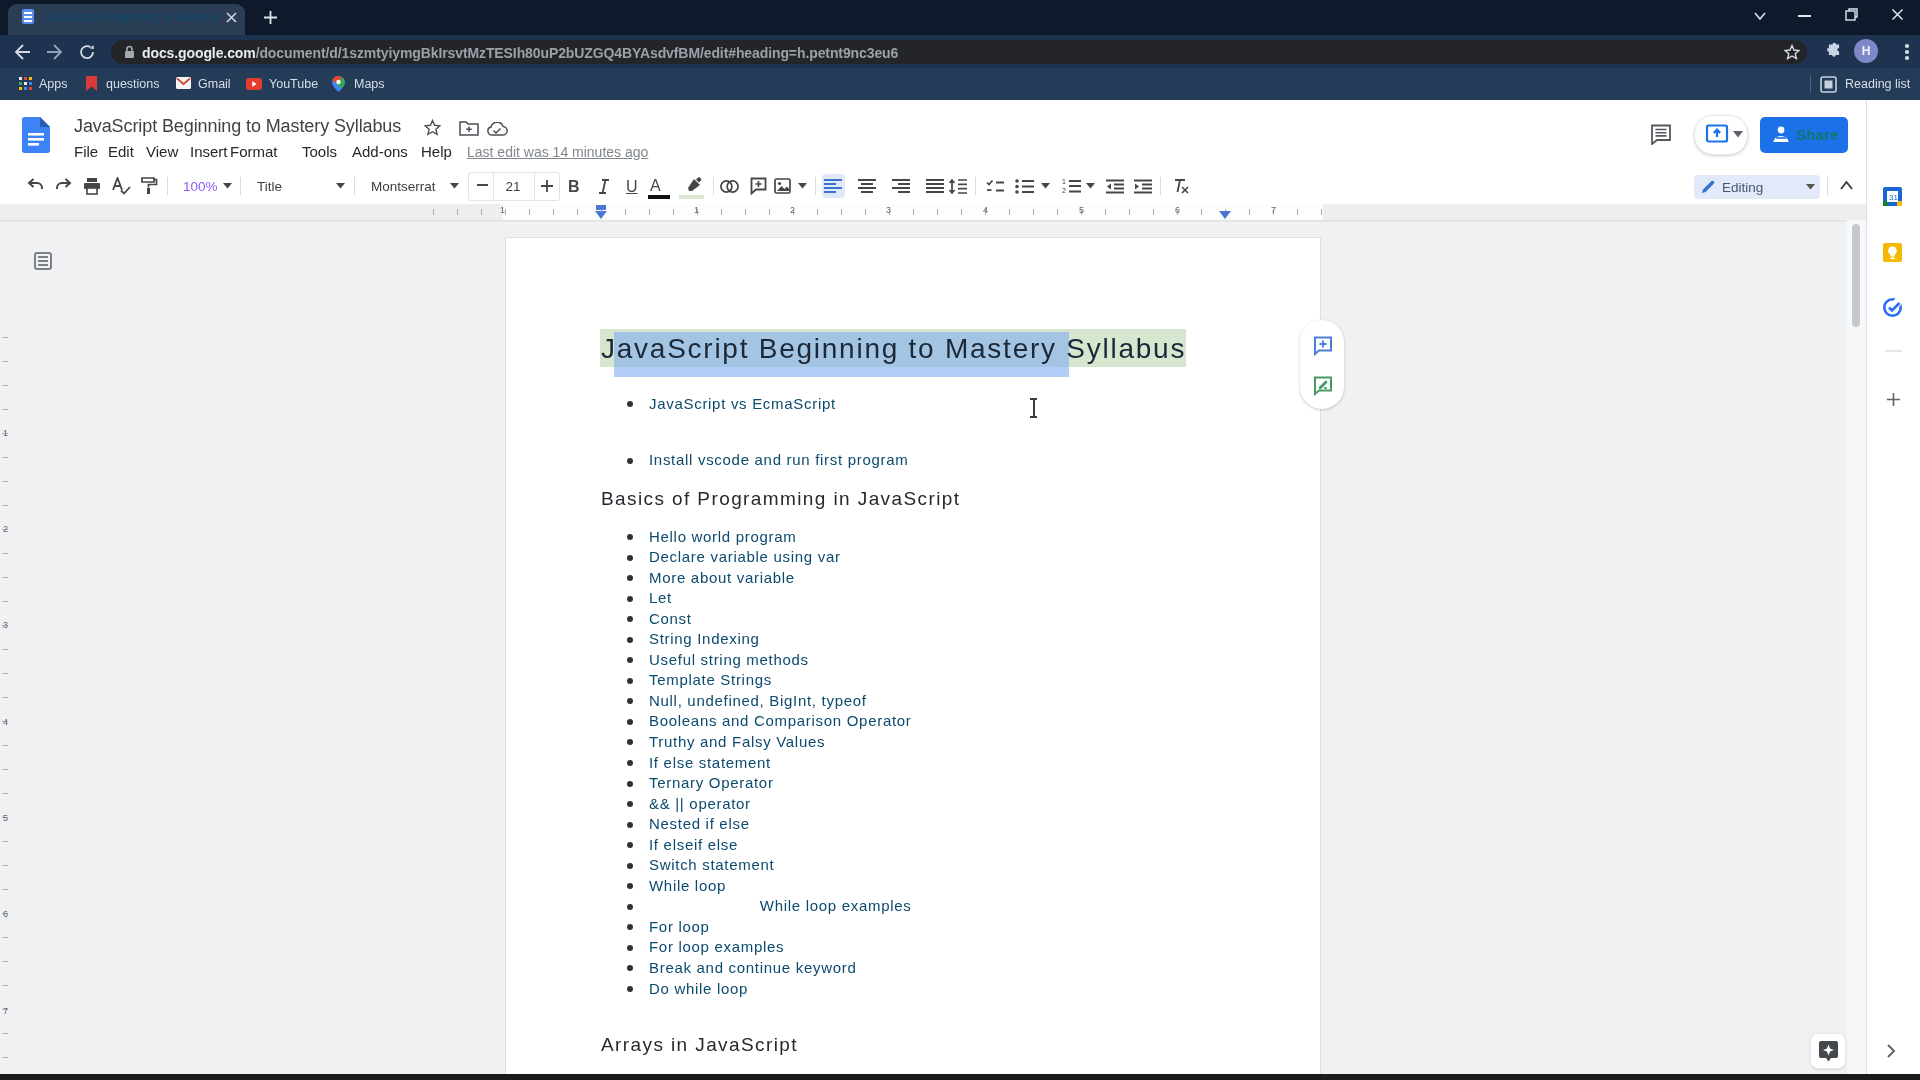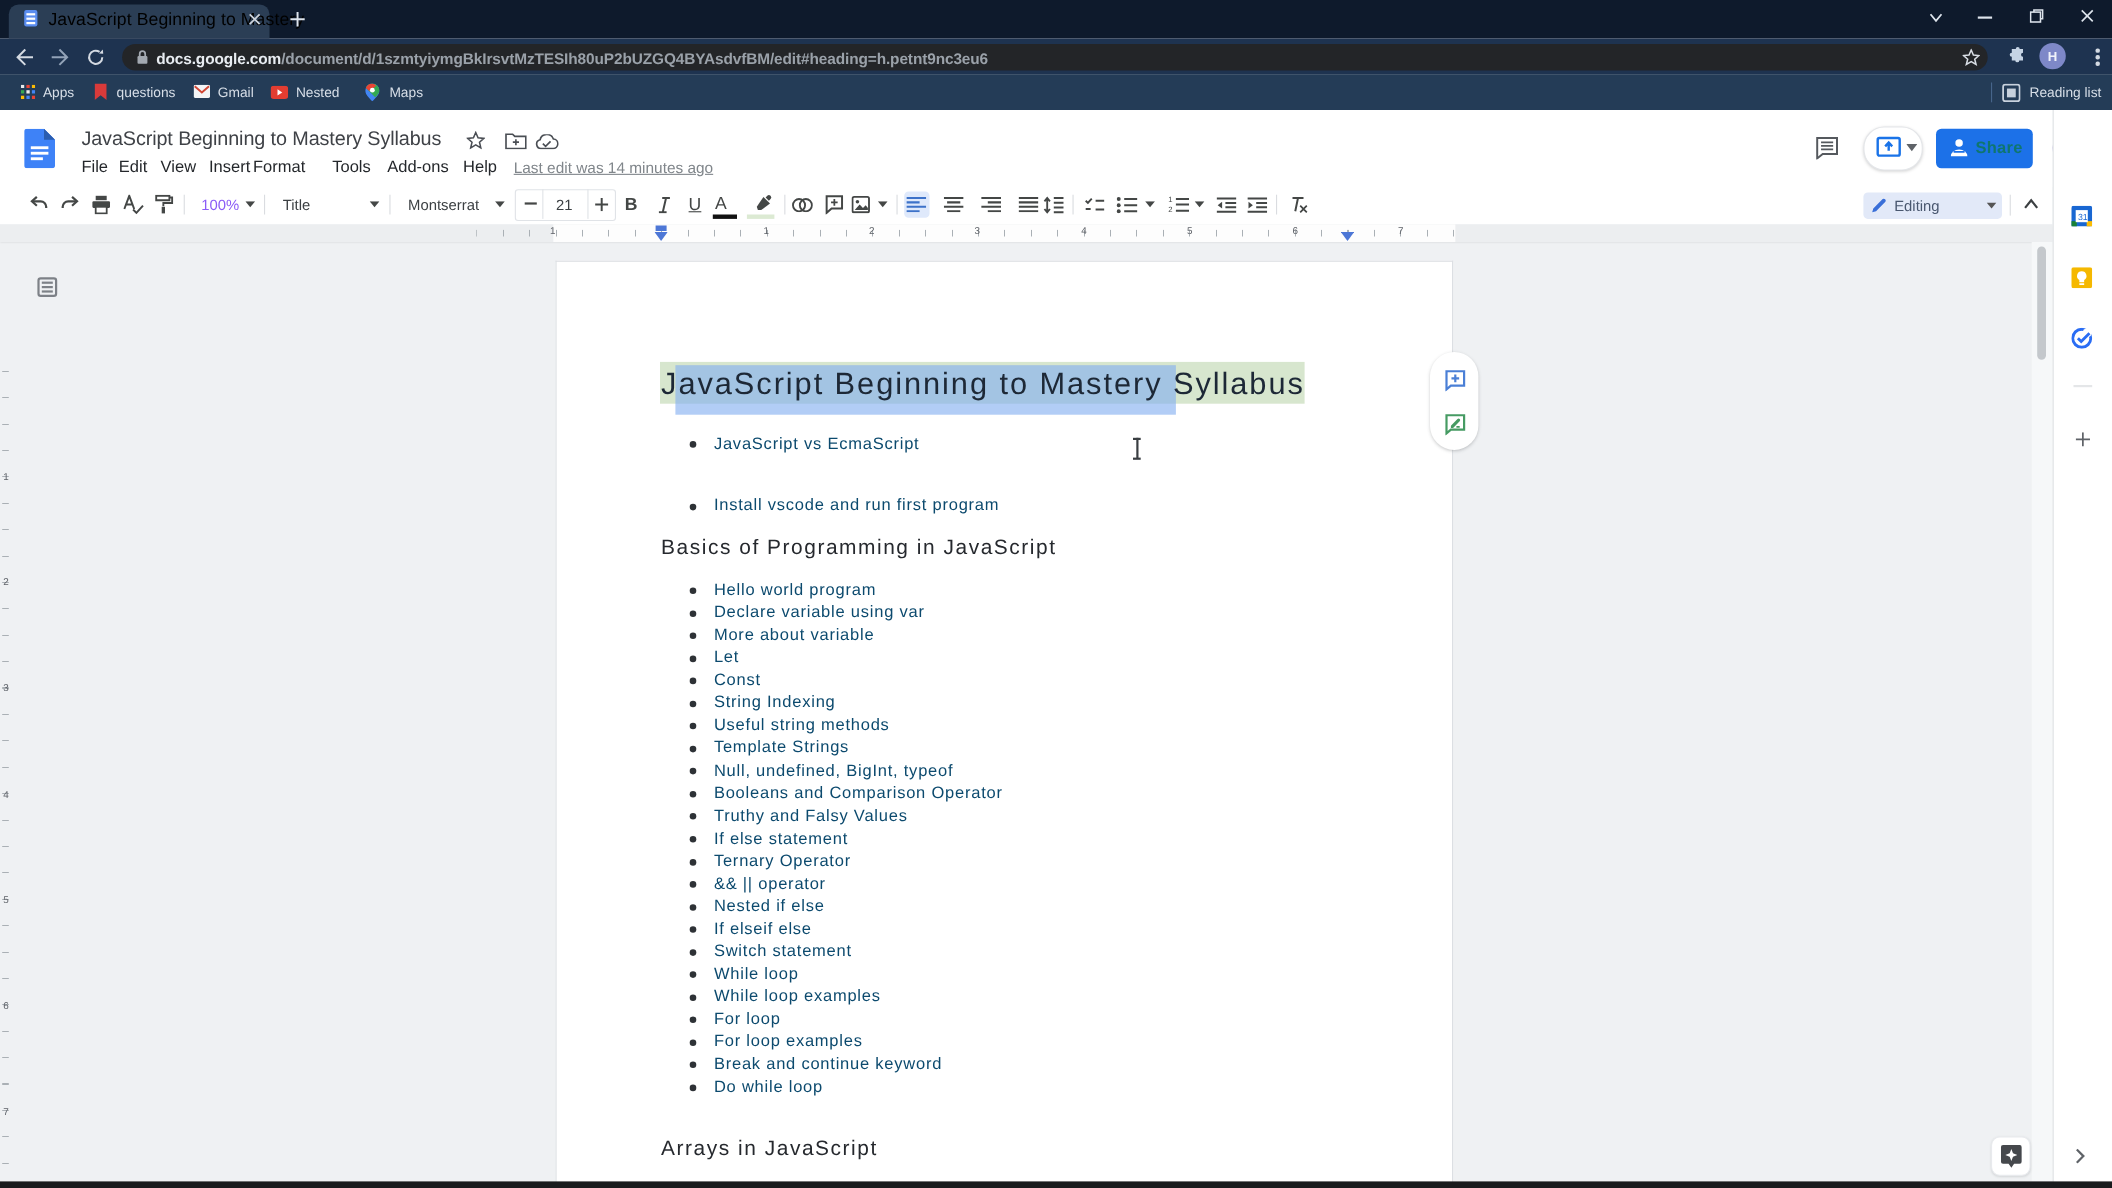--- a/index.html
+++ b/index.html
@@ -1,17 +1,17 @@
 <!DOCTYPE html>
 <html><head><meta charset="utf-8"><style>
 html,body{margin:0;padding:0;width:1920px;height:1080px;overflow:hidden;background:#eff1f3;font-family:"Liberation Sans",sans-serif;}
 .a{position:absolute;}
 #titlebar{left:0;top:0;width:1920px;height:35px;background:#0e1a2c;}
 #tab{left:8px;top:4px;width:237px;height:31px;background:#2b3e55;border-radius:9px 9px 0 0;}
-.tabtxt{left:44px;top:10px;font-size:16px;color:#000000;letter-spacing:.1px;}
+.tabtxt{left:44px;top:10px;font-size:12px;color:#0c4a6e;letter-spacing:.1px;}
 #urlrow{left:0;top:35px;width:1920px;height:33px;background:#1e3350;}
 #pill{left:111px;top:40px;width:1696px;height:24px;border-radius:12px;background:#232528;}
 #bmrow{left:0;top:68px;width:1920px;height:32px;background:#243c57;}
 .bmtxt{font-size:12.5px;color:#d8dfe8;top:77px;}
 #dochdr{left:0;top:100px;width:1920px;height:70px;background:#ffffff;}
 #toolbar{left:0;top:170px;width:1866px;height:34px;background:#ffffff;}
 #ruler{left:0;top:204px;width:1866px;height:16px;background:#eceef0;box-shadow:0 1px 2px rgba(0,0,0,.10);}
 #rulerwhite{left:503px;top:204px;width:820px;height:16px;background:#fdfdfd;}
 #sidebar{left:1866px;top:100px;width:54px;height:980px;background:#ffffff;border-left:1px solid #dde0e3;}
 #page{left:505px;top:237px;width:814px;height:843px;background:#ffffff;border:1px solid #dcdfe3;border-bottom:none;}
@@ -107,21 +107,21 @@
 <div class="a bmtxt" style="left:106px;">questions</div>
 <svg class="a" style="left:176px;top:77px" width="15" height="12" viewBox="0 0 15 12">
     <rect x="0" y="0" width="15" height="12" rx="1.5" fill="#f3f5f7"></rect>
     <path d="M1 1.5 L7.5 7 L14 1.5" stroke="#d14836" stroke-width="1.8" fill="none"></path>
   </svg>
 <div class="a bmtxt" style="left:198px;">Gmail</div>
 <svg class="a" style="left:246px;top:78px" width="16" height="12" viewBox="0 0 16 12">
     <rect x="0" y="0" width="16" height="12" rx="3" fill="#e33d31"></rect>
     <path d="M6.3 3.2 L10.6 6 L6.3 8.8 Z" fill="#fff"></path>
   </svg>
-<div class="a bmtxt" style="left:269px;">Nested</div>
+<div class="a bmtxt" style="left:269px;">YouTube</div>
 <svg class="a" style="left:332px;top:76px" width="13" height="16" viewBox="0 0 13 16">
     <path d="M6.5 0 a6.5 6.5 0 0 1 6.5 6.5 C13 10.5 6.5 16 6.5 16 S0 10.5 0 6.5 A6.5 6.5 0 0 1 6.5 0 Z" fill="#4285f4"></path>
     <path d="M0.6 4 L9 12.5 C10.5 11 13 8.5 13 6.5 A6.5 6.5 0 0 0 6.5 0 C3.8 0 1.5 1.6 .6 4 Z" fill="#34a853"></path>
     <path d="M6.5 0 a6.5 6.5 0 0 0 -5.9 4 L3.8 6.7 L10 2 A6.5 6.5 0 0 0 6.5 0" fill="#ea4335"></path>
     <circle cx="6.5" cy="6" r="2.2" fill="#fff"></circle>
   </svg>
 <div class="a bmtxt" style="left:354px;">Maps</div>
 
 <div class="a" style="left:1810px;top:75px;width:1px;height:18px;background:#46658a;"></div>
 <svg class="a" style="left:1820px;top:76px" width="17" height="17" viewBox="0 0 17 17">
@@ -395,21 +395,21 @@
     <div style="position:relative;padding-left:48px;"><span class="dot" style="position:absolute;left:26px;top:7.5px;"></span>Null, undefined, BigInt, typeof</div>
     <div style="position:relative;padding-left:48px;"><span class="dot" style="position:absolute;left:26px;top:7.5px;"></span>Booleans and Comparison Operator</div>
     <div style="position:relative;padding-left:48px;"><span class="dot" style="position:absolute;left:26px;top:7.5px;"></span>Truthy and Falsy Values</div>
     <div style="position:relative;padding-left:48px;"><span class="dot" style="position:absolute;left:26px;top:7.5px;"></span>If else statement</div>
     <div style="position:relative;padding-left:48px;"><span class="dot" style="position:absolute;left:26px;top:7.5px;"></span>Ternary Operator</div>
     <div style="position:relative;padding-left:48px;"><span class="dot" style="position:absolute;left:26px;top:7.5px;"></span>&amp;&amp; || operator</div>
     <div style="position:relative;padding-left:48px;"><span class="dot" style="position:absolute;left:26px;top:7.5px;"></span>Nested if else</div>
     <div style="position:relative;padding-left:48px;"><span class="dot" style="position:absolute;left:26px;top:7.5px;"></span>If elseif else</div>
     <div style="position:relative;padding-left:48px;"><span class="dot" style="position:absolute;left:26px;top:7.5px;"></span>Switch statement</div>
     <div style="position:relative;padding-left:48px;"><span class="dot" style="position:absolute;left:26px;top:7.5px;"></span>While loop</div>
-    <div style="position:relative;padding-left:48px;"><span class="dot" style="position:absolute;left:26px;top:7.5px;"></span>While loop examples</div>
+    <div style="position:relative;padding-left:48px;text-align:right;"><span class="dot" style="position:absolute;left:26px;top:7.5px;"></span>While loop examples</div>
     <div style="position:relative;padding-left:48px;"><span class="dot" style="position:absolute;left:26px;top:7.5px;"></span>For loop</div>
     <div style="position:relative;padding-left:48px;"><span class="dot" style="position:absolute;left:26px;top:7.5px;"></span>For loop examples</div>
     <div style="position:relative;padding-left:48px;"><span class="dot" style="position:absolute;left:26px;top:7.5px;"></span>Break and continue keyword</div>
     <div style="position:relative;padding-left:48px;"><span class="dot" style="position:absolute;left:26px;top:7.5px;"></span>Do while loop</div>
   </div>
 <div class="a h1" style="left:601px;top:1031.2px;line-height:27px;">Arrays in JavaScript</div>
 
 <div class="a" style="left:1300px;top:320px;width:44px;height:89px;border-radius:22px;background:#fff;box-shadow:0 1px 3px rgba(60,64,67,.28);"></div>
 <svg class="a" style="left:1313px;top:336px" width="20" height="20" viewBox="0 0 20 20">
     <path d="M2 1.5 H18 V14.5 H6 L2 18 Z" stroke="#4a7fd6" stroke-width="2" fill="none"></path>

